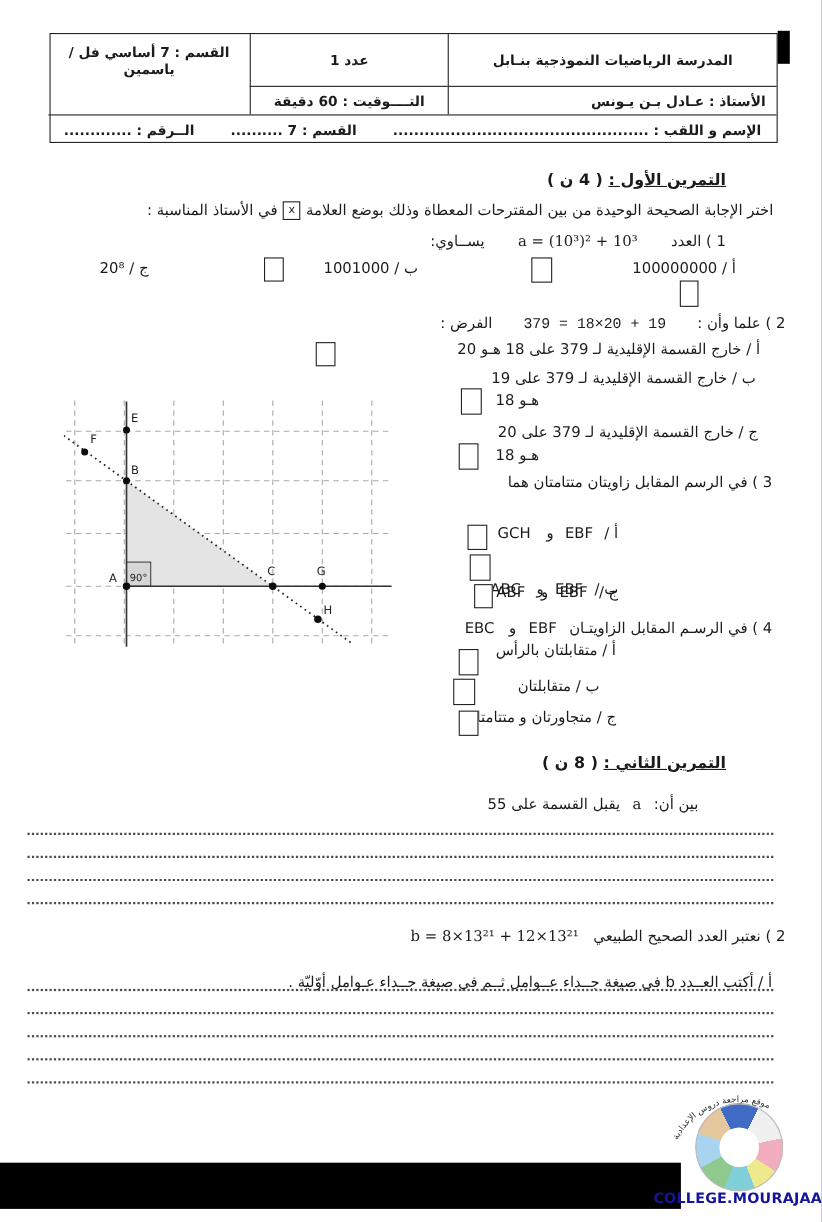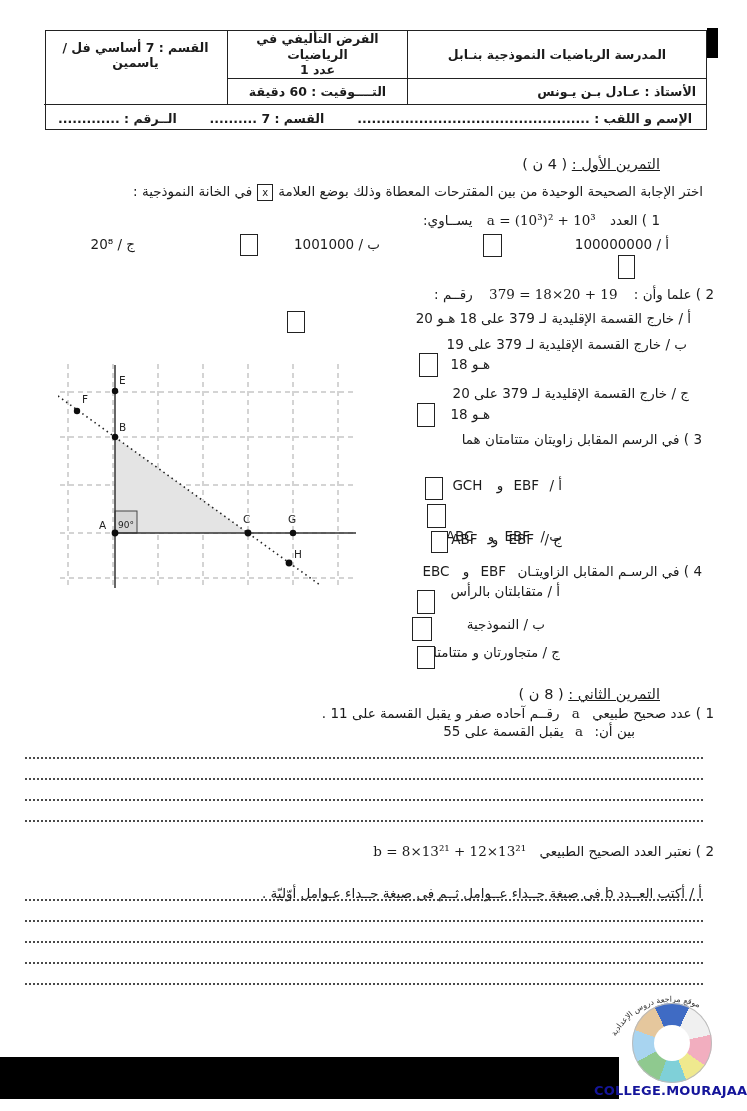--- a/index.html
+++ b/index.html
@@ -2,21 +2,21 @@
 <html><head>
 <meta charset="utf-8">
 <style>
   html,body{margin:0;padding:0;background:#888;}
   .canvas{position:relative;width:747px;height:1111px;background:#ffffff;margin:0 auto;
           font-family:"DejaVu Sans",sans-serif;color:#1b1b1b;overflow:hidden;}
   .abs{position:absolute;}
   .rtl{direction:rtl;unicode-bidi:isolate;white-space:nowrap;}
   [dir="ltr"]{unicode-bidi:isolate;}
   .txt{font-size:13.5px;}
-  .title{font-size:14.5px;font-weight:normal;}
+  .title{font-size:14.5px;font-weight:bold;}
   .title .und{text-decoration:underline;}
   .formula{font-size:13.5px;font-family:"DejaVu Serif",serif;}
   .chk{position:absolute;border:1.6px solid #222;background:#fff;}
   .mini-box{display:inline-block;width:14px;height:15px;border:1.3px solid #222;
             font-size:10px;line-height:15px;text-align:center;vertical-align:middle;
             margin:0 5px;direction:ltr;}
   .dotline{position:absolute;left:25px;width:678px;height:0;border-top:2px dotted #4a4a4a;}
   
   .htable{position:absolute;left:45px;top:30px;width:662px;height:100px;direction:rtl;
           display:grid;grid-template-columns:299px 180px 183px;grid-template-rows:47px 26px 27px;
@@ -41,59 +41,58 @@
          font-size:13px;font-weight:bold;letter-spacing:0.2px;color:#15159b;}
 </style>
 </head>
 <body>
 
 <div class="canvas">
 
   <div class="htable">
     <div class="hcell r1">المدرسة الرياضيات النموذجية بنـابل</div>
     <div class="hcell r1 exam2lines">
-      <span>الفرض التأليفي في الرياضيات</span>
       <span>عدد 1</span>
     </div>
     <div class="hcell r1 c3">القسم : 7 أساسي فل / ياسمين</div>
     <div class="hcell" style="justify-content:flex-start;padding-right:10px;padding-left:20px;">الأستاذ : عـادل بـن يـونس</div>
     <div class="hcell">التــــوقيت : 60 دقيقة</div>
     <div class="hrow3">
       <span>الإسم و اللقب : .................................................</span>
       <span>القسم : 7 ..........</span>
       <span>الــرقم : .............</span>
     </div>
   </div>
   <div class="artifact" style="left:707px;top:28px;width:11px;height:30px;"></div>
 
   <div class="abs rtl title" style="right:87px;top:156px;">
     <span class="und">التمرين الأول :</span>
     <span>( 4 ن )</span>
   </div>
 
   <div class="abs rtl txt" style="right:44px;top:183px;">
-    <span>اختر الإجابة الصحيحة الوحيدة من بين المقترحات المعطاة وذلك بوضع العلامة</span><span class="mini-box">x</span><span>في الخانة النموذجية :</span>
+    <span>اختر الإجابة الصحيحة الوحيدة من بين المقترحات المعطاة وذلك بوضع العلامة</span><span class="mini-box">x</span><span>في الأستاذ المناسبة :</span>
   </div>
 
   <div class="abs rtl txt" style="right:87px;top:212px;">
     <span>1 ) العدد</span>
-    <span dir="ltr" class="formula" style="margin:0 10px;">a = (10³)² + 10³</span>
+    <span dir="ltr" class="formula" style="margin:0 26px;">a = (10³)² + 10³</span>
     <span>يســاوي:</span>
   </div>
   <div class="abs rtl txt" style="right:78px;top:236px;">أ / 100000000</div>
   <div class="chk" style="left:483px;top:234px;width:17px;height:21px;"></div>
   <div class="abs rtl txt" style="right:367px;top:236px;">ب / 1001000</div>
   <div class="chk" style="left:240px;top:234px;width:16px;height:20px;"></div>
   <div class="abs rtl txt" style="right:612px;top:236px;">ج / 20⁸</div>
   <div class="chk" style="left:618px;top:255px;width:15px;height:22px;"></div>
 
   <div class="abs rtl txt" style="right:33px;top:286px;">
     <span>2 ) علما وأن :</span>
-    <span dir="ltr" class="formula" style="margin:0 12px;">379 = 18×20 + 19</span>
-    <span>رقــم :</span>
+    <span dir="ltr" class="formula" style="margin:0 24px;font-family:Liberation Mono, monospace;">379 = 18×20 + 19</span>
+    <span>الفرض :</span>
   </div>
   <div class="abs rtl txt" style="right:56px;top:310px;">أ /  خارج القسمة الإقليدية لـ 379 على 18 هـو 20</div>
   <div class="chk" style="left:287px;top:311px;width:16px;height:20px;"></div>
   <div class="abs rtl txt" style="right:60px;top:336px;">ب /  خارج القسمة الإقليدية لـ 379 على 19</div>
   <div class="abs rtl txt" style="right:257px;top:356px;">هـو 18</div>
   <div class="chk" style="left:419px;top:353px;width:17px;height:22px;"></div>
   <div class="abs rtl txt" style="right:58px;top:385px;">ج /  خارج القسمة الإقليدية لـ 379 على 20</div>
   <div class="abs rtl txt" style="right:257px;top:406px;">هـو 18</div>
   <div class="chk" style="left:417px;top:403px;width:16px;height:22px;"></div>
 
@@ -121,21 +120,21 @@
   <div class="chk" style="left:431px;top:531px;width:15px;height:20px;"></div>
 
   <div class="abs rtl txt" style="right:45px;top:563px;">
     <span>4 ) في الرسـم المقابل الزاويتـان</span>
     <span dir="ltr" style="margin:0 7px;">EBF</span>
     <span>و</span>
     <span dir="ltr" style="margin:0 9px;">EBC</span>
   </div>
   <div class="abs rtl txt" style="right:187px;top:583px;">أ / متقابلتان بالرأس</div>
   <div class="chk" style="left:417px;top:590px;width:16px;height:22px;"></div>
-  <div class="abs rtl txt" style="right:202px;top:616px;">ب / النموذجية</div>
+  <div class="abs rtl txt" style="right:202px;top:616px;">ب / متقابلتان</div>
   <div class="chk" style="left:412px;top:617px;width:18px;height:22px;"></div>
   <div class="abs rtl txt" style="right:187px;top:644px;">ج / متجاورتان و متتامتان</div>
   <div class="chk" style="left:417px;top:646px;width:16px;height:21px;"></div>
 
   <svg class="abs" style="left:58px;top:362px;" width="300" height="228" viewBox="0 0 300 228">
     <g stroke="#a9a9a9" stroke-width="1" stroke-dasharray="5 4">
       <line x1="10" y1="2" x2="10" y2="226"></line>
         <line x1="55" y1="2" x2="55" y2="226"></line>
       <line x1="100" y1="2" x2="100" y2="226"></line>
         <line x1="145" y1="2" x2="145" y2="226"></line>
@@ -171,25 +170,20 @@
       <text x="185" y="161">C</text>
       <text x="230" y="161">G</text>
       <text x="236" y="196">H</text>
     </g>
   </svg>
 
   <div class="abs rtl title" style="right:87px;top:686px;">
     <span class="und">التمرين الثاني :</span>
     <span>( 8 ن )</span>
   </div>
-  <div class="abs rtl txt" style="right:33px;top:705px;">
-    <span>1 ) عدد صحيح طبيعي</span>
-    <span dir="ltr" class="formula" style="margin:0 8px;">a</span>
-    <span>رقــم آحاده صفر و يقبل القسمة على 11 .</span>
-  </div>
   <div class="abs rtl txt" style="right:112px;top:723px;">
     <span>بين أن:</span>
     <span dir="ltr" class="formula" style="margin:0 7px;">a</span>
     <span>يقبل القسمة على 55</span>
   </div>
 
   <div class="dotline" style="top:757px;"></div>
   <div class="dotline" style="top:778px;"></div>
   <div class="dotline" style="top:799px;"></div>
   <div class="dotline" style="top:820px;"></div>

